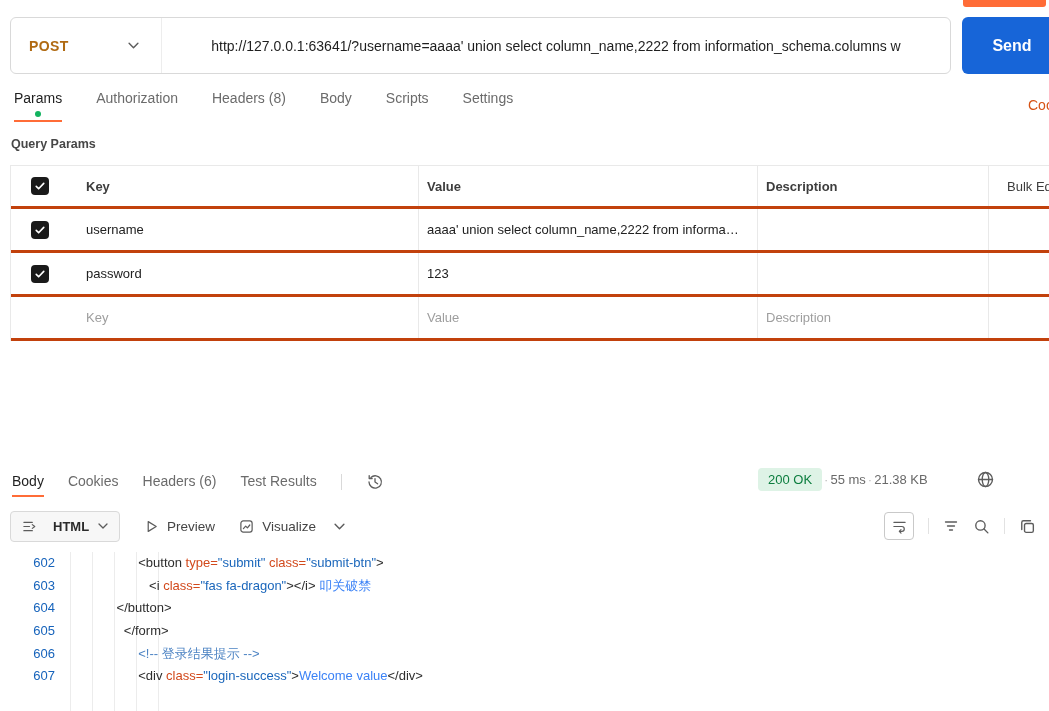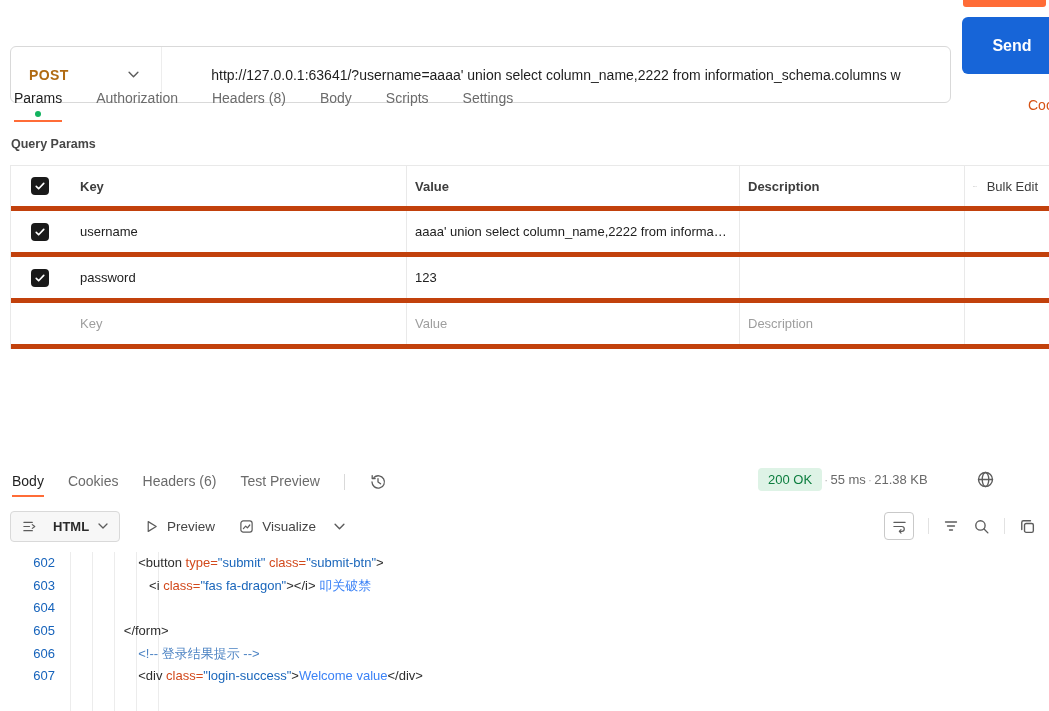--- a/index.html
+++ b/index.html
@@ -5,21 +5,21 @@
   html,body{margin:0;padding:0;background:#ffffff;}
   .page{position:relative;width:1049px;height:711px;background:#fff;overflow:hidden;
         font-family:"Liberation Sans",sans-serif;color:#212121;}
 
   
   .orange-frag{position:absolute;left:963px;top:0;width:83px;height:7px;background:#ff6c37;
                border-radius:0 0 3px 3px;}
 
   
   .request-bar{position:absolute;left:10px;top:17px;width:941px;height:57px;border:1px solid #d9d9d9;
-               border-radius:6px;display:flex;align-items:center;background:#fff;box-sizing:border-box;margin-top:29px;}
+               border-radius:6px;display:flex;align-items:center;background:#fff;box-sizing:border-box;}
   .method{width:150px;display:flex;align-items:center;justify-content:space-between;
           padding:0 22px 0 18px;box-sizing:border-box;cursor:pointer;flex:none;}
   .method-label{font-size:14px;font-weight:700;color:#b06a12;letter-spacing:.4px;}
   .vdiv{width:1px;align-self:stretch;background:#ededed;flex:none;}
   .url-input{flex:1;min-width:0;border:none;outline:none;background:transparent;
              font-family:"Liberation Sans",sans-serif;font-size:14px;color:#1f1f1f;padding:0 12px;text-align:center;}
   .send-btn{position:absolute;left:962px;top:17px;width:100px;height:57px;background:#1765d8;border:none;
             border-radius:6px;color:#fff;font-size:16px;font-weight:700;
             font-family:"Liberation Sans",sans-serif;cursor:pointer;}
 
@@ -31,21 +31,21 @@
   .green-dot{width:6px;height:6px;border-radius:50%;background:#12b35f;margin-top:-2px;}
   .cookies-link{position:absolute;left:1028px;top:97px;font-size:14px;color:#d65214;
                 white-space:nowrap;cursor:pointer;}
 
   .qp-title{position:absolute;left:11px;top:137px;font-size:12.5px;font-weight:700;color:#474747;}
 
   
   .params-table{position:absolute;left:10px;top:165px;width:1039px;font-size:13px;
                 border-top:1px solid #e9e9e9;border-left:1px solid #e9e9e9;box-sizing:border-box;}
   .prow{display:grid;grid-template-columns:58px 337px 333px 225px 1fr;height:41px;
-        border-bottom:5px solid #c2410c;}
+        border-bottom:3px solid #c2410c;gap:6px;}
   .pcell{display:flex;align-items:center;padding:0 11px;overflow:hidden;white-space:nowrap;min-width:0;}
   .pcell.bl{border-left:1px solid #e9e9e9;padding-left:8px;}
   .pcell.checkcol{justify-content:center;padding:0;}
   .hdr{font-weight:700;color:#3d3d3d;}
   .ellip{display:block;overflow:hidden;text-overflow:ellipsis;white-space:nowrap;min-width:0;}
   .placeholder{color:#9e9e9e;}
   .checkbox{width:18px;height:18px;border-radius:4px;background:#1a1a1a;display:flex;
             align-items:center;justify-content:center;cursor:pointer;flex:none;}
   .bulkcell{gap:10px;color:#3d3d3d;overflow:visible;}
 
@@ -205,21 +205,21 @@
       <div class="pcell bl placeholder">Value</div>
       <div class="pcell bl placeholder">Description</div>
       <div class="pcell bl"></div>
     </div>
   </div>
 
   <div class="res-tabs">
     <div class="res-tab active">Body</div>
     <div class="res-tab">Cookies</div>
     <div class="res-tab">Headers (6)</div>
-    <div class="res-tab">Test Preview</div>
+    <div class="res-tab">Test Results</div>
     <div class="res-vdiv"></div>
     <button class="icon-btn">
       <svg class="ic" width="18" height="18" viewBox="0 0 18 18">
         <path d="M3 9a6.2 6.2 0 1 0 1.9-4.5"></path>
           <path d="M3.2 2.6v3h3"></path>
           <path d="M9 5.6V9l2.6 1.8"></path>
       </svg>
     </button>
   </div>
 
@@ -309,21 +309,21 @@
     <div class="guide" style="left:136px"></div>
     <div class="guide" style="left:158px"></div>
 
     <div class="code-line">
       <span class="ln">602</span><span class="lc"><span class="t-ws">                    </span><span class="t-tag">&lt;button</span><span class="t-attr"> type=</span><span class="t-str">"submit"</span><span class="t-attr"> class=</span><span class="t-str">"submit-btn"</span><span class="t-tag">&gt;</span></span>
     </div>
     <div class="code-line">
       <span class="ln">603</span><span class="lc"><span class="t-ws">                       </span><span class="t-tag">&lt;i</span><span class="t-attr"> class=</span><span class="t-str">"fas fa-dragon"</span><span class="t-tag">&gt;&lt;/i&gt;</span><span class="t-text"> 叩关破禁</span></span>
     </div>
     <div class="code-line">
-      <span class="ln">604</span>
+      <span class="ln">604</span><span class="lc"><span class="t-ws">              </span><span class="t-tag">&lt;/button&gt;</span></span>
     </div>
     <div class="code-line">
       <span class="ln">605</span><span class="lc"><span class="t-ws">                </span><span class="t-tag">&lt;/form&gt;</span></span>
     </div>
     <div class="code-line">
       <span class="ln">606</span><span class="lc"><span class="t-ws">                    </span><span class="t-comment">&lt;!-- 登录结果提示 --&gt;</span></span>
     </div>
     <div class="code-line">
       <span class="ln">607</span><span class="lc"><span class="t-ws">                    </span><span class="t-tag">&lt;div</span><span class="t-attr"> class=</span><span class="t-str">"login-success"</span><span class="t-tag">&gt;</span><span class="t-text">Welcome value</span><span class="t-tag">&lt;/div&gt;</span></span>
     </div>

